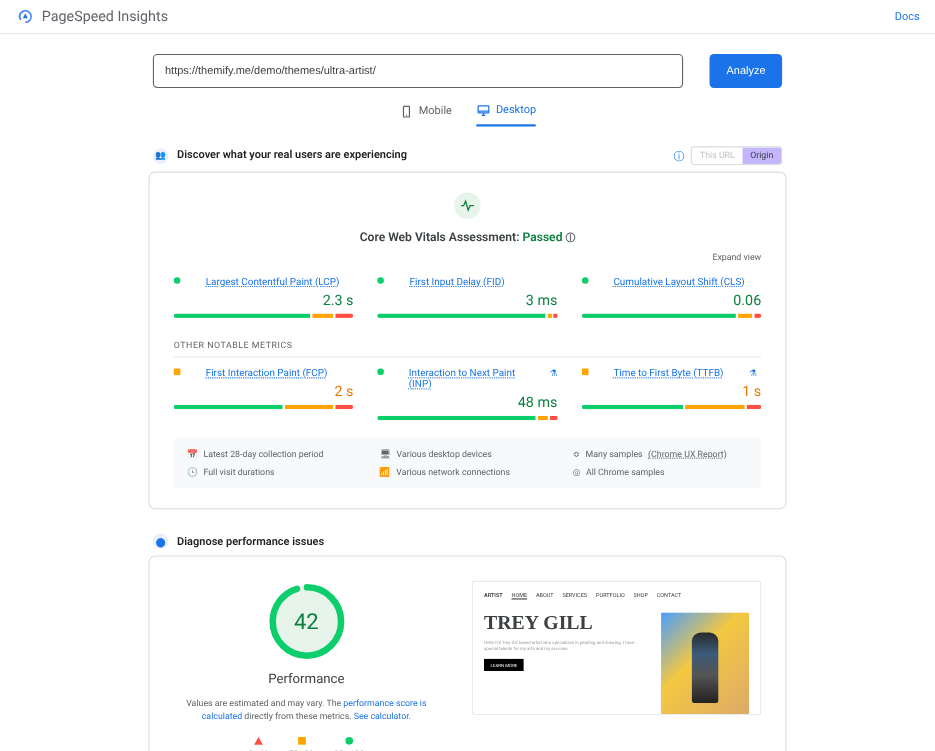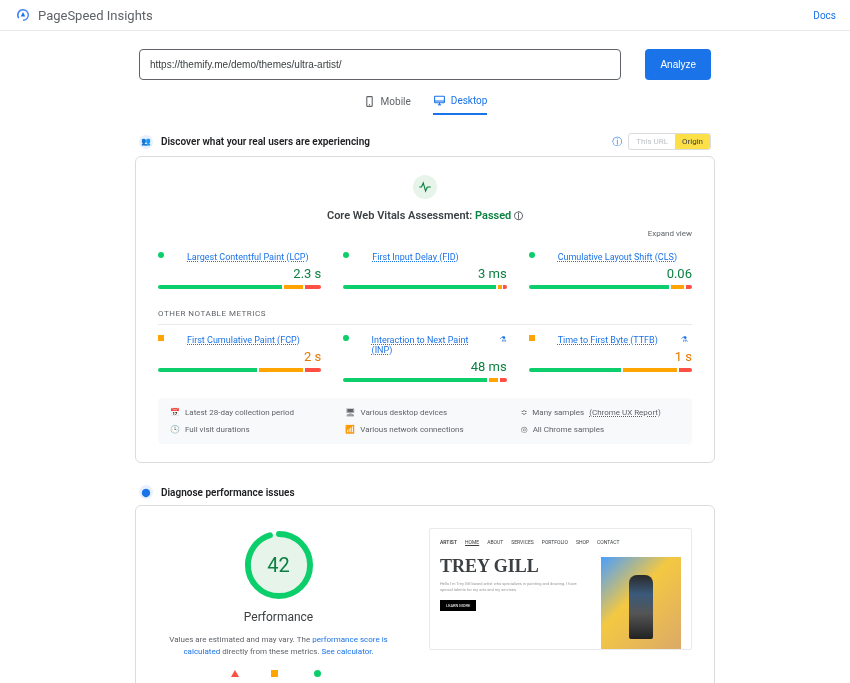--- a/index.html
+++ b/index.html
@@ -17,21 +17,21 @@
 .tab { display: flex; align-items: center; gap: 5px; font-size: 10px; color: #5f6368; padding-bottom: 6px; cursor: pointer; }
 .tab.active { color: #1a73e8; border-bottom: 2px solid #1a73e8; }
 .tab-icon { width: 13px; height: 13px; }
 .section-header { display: flex; align-items: center; justify-content: space-between; margin-bottom: 6px; padding: 0 4px; }
 .section-title { display: flex; align-items: center; gap: 8px; font-size: 10px; font-weight: 600; color: #202124; }
 .section-icon { width: 14px; height: 14px; border-radius: 50%; background: #e8f0fe; display: flex; align-items: center; justify-content: center; font-size: 8px; }
 .toggle-group { display: flex; align-items: center; gap: 6px; }
 .toggle-info { color: #1a73e8; font-size: 10px; }
 .toggle-btns { display: flex; border: 1px solid #dadce0; border-radius: 3px; overflow: hidden; }
 .toggle-btn { padding: 3px 7px; font-size: 8px; color: #bdc1c6; cursor: pointer; }
-.toggle-btn.active { background: #fde047; color: #3c4043; }
+.toggle-btn.active { background: #c4b5fd; color: #3c4043; }
 .card { border: 1px solid #dadce0; border-radius: 6px; padding: 18px 22px; margin-bottom: 22px; }
 .vitals-header { display: flex; align-items: center; justify-content: center; gap: 10px; margin-bottom: 6px; flex-direction: column; }
 .vitals-icon { width: 24px; height: 24px; border-radius: 50%; background: #e6f4ea; display: flex; align-items: center; justify-content: center; }
 .vitals-title { font-size: 11px; font-weight: 600; }
 .passed { color: #0c8040; }
 .info-i { color: #5f6368; font-size: 9px; }
 .expand-view { text-align: right; font-size: 8px; color: #5f6368; margin-bottom: 14px; cursor: pointer; }
 .metrics-grid { display: grid; grid-template-columns: 1fr 1fr 1fr; gap: 10px 22px; margin-bottom: 16px; }
 .metric { }
 .metric-label { display: flex; align-items: flex-start; gap: 23px; font-size: 9px; margin-bottom: 4px; }
@@ -195,21 +195,21 @@
     </div>
   </div>
       </div>
 
     <div class="section-sub">OTHER NOTABLE METRICS</div>
 
     <div class="metrics-grid" id="other-metrics">
         <div class="metric">
     <div class="metric-label">
             <span class="square orange"></span>
-            <span class="metric-name">First Cumulative Paint (FCP)</span>
+            <span class="metric-name">First Interaction Paint (FCP)</span>
           </div>
     <div class="metric-value orange">2 s</div>
     <div class="bar">
       <div class="bar-seg bar-g" style="width:62%"></div>
             <div class="bar-gap"></div>
       <div class="bar-seg bar-o" style="width:28%"></div>
             <div class="bar-gap"></div>
       <div class="bar-seg bar-r" style="width:10%"></div>
       <div class="marker" style="left:68%"></div>
     </div>

